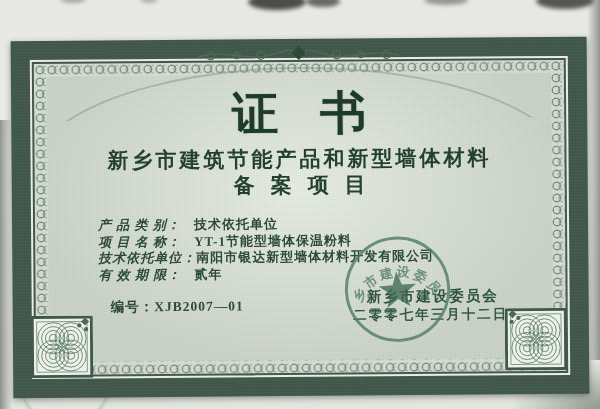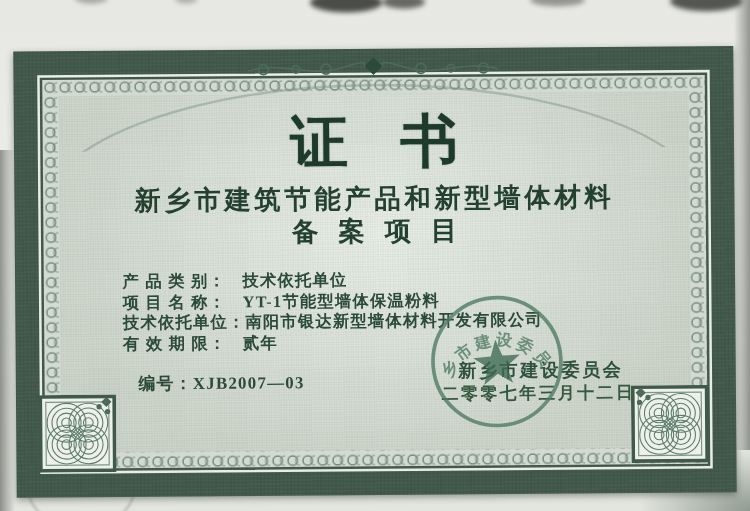--- a/index.html
+++ b/index.html
@@ -61,21 +61,21 @@
   .title { position:absolute; left:0; right:0; top:44px; text-align:center;
     font-size:46px; font-weight:bold; letter-spacing:42px; padding-left:42px;
     color:#1e3a2a; text-shadow:0 0 1px rgba(30,58,42,.7); }
   .subtitle1 { position:absolute; left:0; right:0; top:106px; text-align:center;
     font-size:21px; font-weight:bold; letter-spacing:3px; color:#24412f; }
   .subtitle2 { position:absolute; left:0; right:0; top:132px; text-align:center;
     font-size:21px; font-weight:bold; letter-spacing:16px; padding-left:16px; color:#24412f; }
   .fields { position:absolute; left:86px; top:177px; font-size:13px; font-weight:bold;
     color:#2c4a38; }
   .field-row { height:16.5px; line-height:16.5px; letter-spacing:1px; }
-  .field-row .lbl { display:inline-block; min-width:96px; }
+  .field-row .lbl { display:inline-block; min-width:96px;font-style:italic; }
   .serial-row { position:absolute; left:98px; top:258px; font-size:13.5px; font-weight:bold;
     color:#2c4a38; letter-spacing:1px; }
   .issuer { position:absolute; left:330px; top:249px; width:180px; text-align:center;
     font-size:14.5px; font-weight:bold; letter-spacing:2px; color:#2f523c; }
   .issue-date { position:absolute; left:318px; top:268px; width:200px; text-align:center;
     font-size:13.5px; font-weight:bold; letter-spacing:2px; color:#35593f; }
 
   .seal { position:absolute; left:326px; top:192px; width:118px; height:118px;
     opacity:.78; transform:rotate(-4deg); }
 </style>
@@ -186,21 +186,21 @@
       </div>
       <div class="field-row">
         <span class="lbl">技术依托单位：</span><span>南阳市银达新型墙体材料开发有限公司</span>
       </div>
       <div class="field-row">
         <span class="lbl">有 效 期 限：</span><span>贰年</span>
       </div>
     </div>
 
     <div class="serial-row">
-      <span>编号：</span><span>XJB2007—03</span>
+      <span>编号：</span><span>XJB2007—01</span>
     </div>
 
     <div class="issuer">新乡市建设委员会</div>
     <div class="issue-date">二零零七年三月十二日</div>
 
     <svg class="seal" viewBox="0 0 120 120">
       <circle cx="60" cy="60" r="52" fill="none" stroke="#4e7a61" stroke-width="3"></circle>
       <polygon points="60,42 64.7,55.5 79,55.8 67.6,64.5 71.8,78.2 60,70 48.2,78.2 52.4,64.5 41,55.8 55.3,55.5" fill="#3f6b52"></polygon>
       <path id="sealTextArc" d="M 20 74 A 43 43 0 0 1 100 74" fill="none"></path>
       <text font-size="13" font-weight="bold" fill="#4e7a61" letter-spacing="3" font-family="Liberation Serif, serif">

